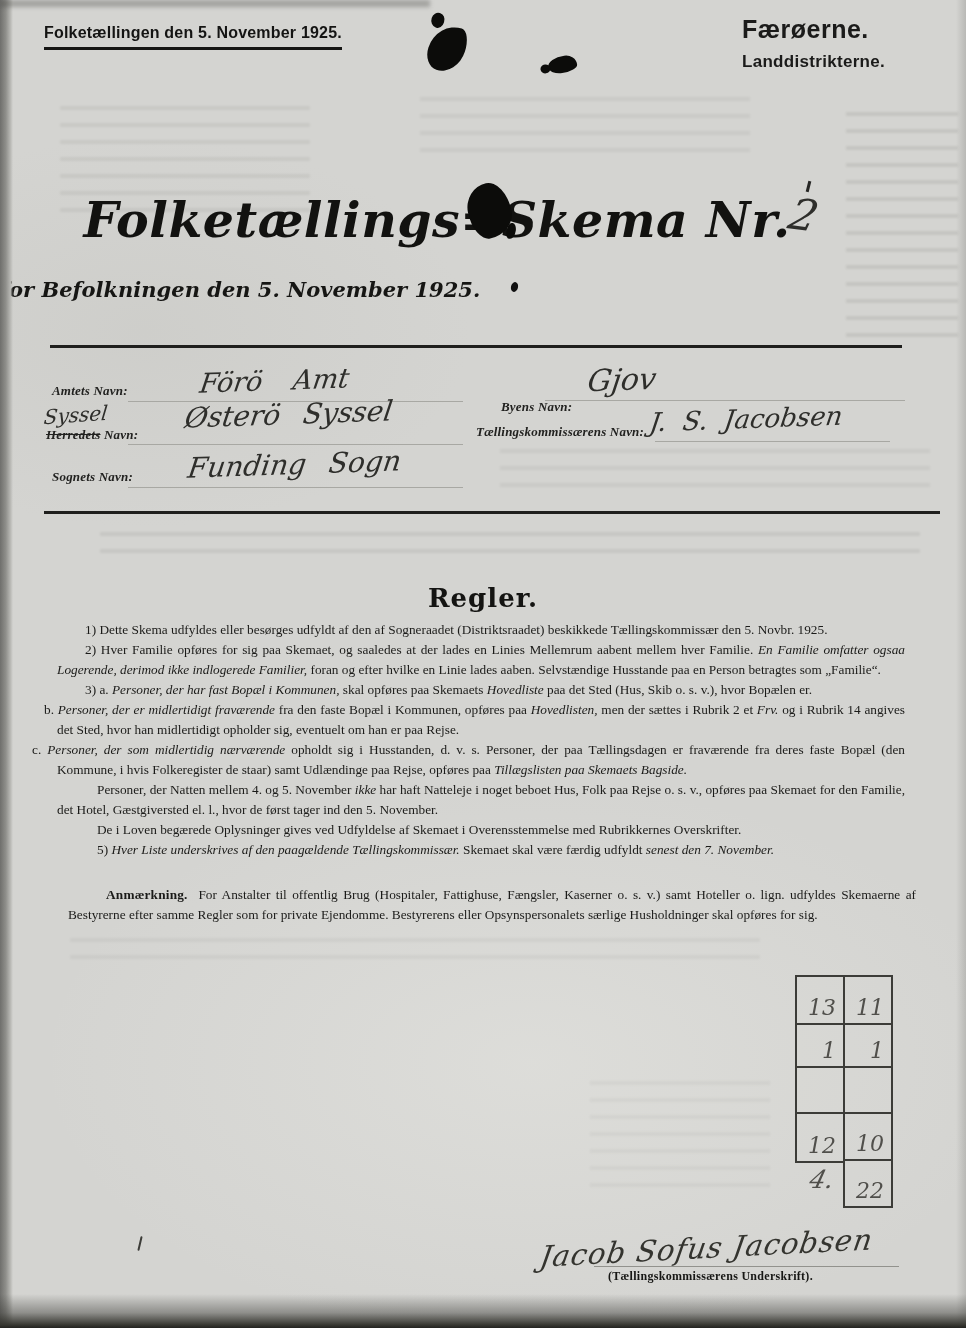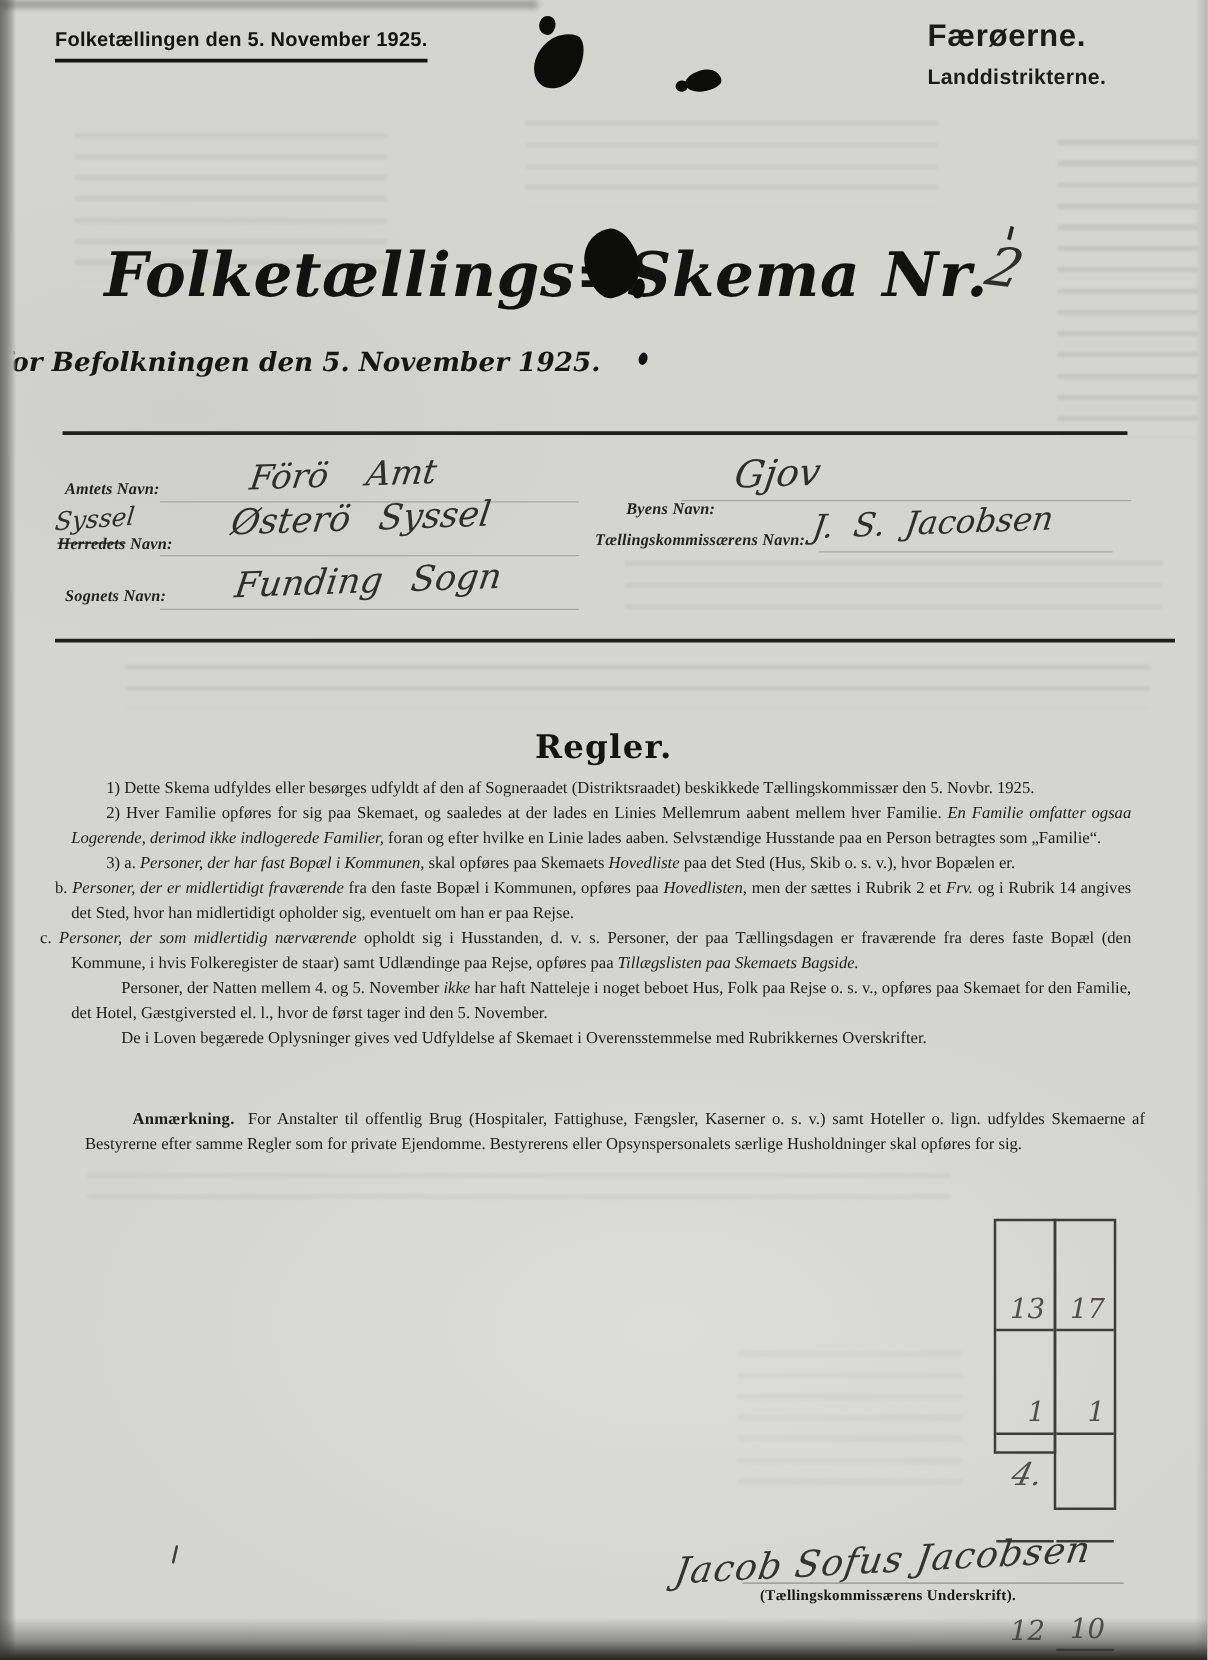--- a/index.html
+++ b/index.html
@@ -59,21 +59,21 @@
   .rules{left:57px;top:620px;width:848px;font-size:13.3px;line-height:20px;text-align:justify;color:#1b1b19;}
   .rules p{margin:0;}
   .ind1{text-indent:28px;}
   .ind2{text-indent:40px;}
   .hang-b{margin-left:61px;text-indent:-13px;font-family:Liberation Serif, serif;}
   .hang-c{margin-left:71px;text-indent:-25px;}
   .anm{left:57px;top:874px;width:848px;font-size:13.3px;line-height:20px;text-align:justify;color:#1b1b19;text-indent:38px;}
   .anm b{letter-spacing:.2px;}
   
   .tcol{border:2px solid #3c3c38;box-sizing:border-box;background:rgba(216,216,212,.25);}
-  .tcol .cell{box-sizing:border-box;border-bottom:2px solid #3c3c38;display:flex;align-items:flex-end;justify-content:flex-end;padding:0 7px 3px 0;margin-top:40px;}
+  .tcol .cell{box-sizing:border-box;border-bottom:2px solid #3c3c38;display:flex;align-items:flex-end;justify-content:flex-end;padding:0 7px 3px 0;}
   .tcol .cell:last-child{border-bottom:none;}
   .pencil{font-family:"DejaVu Serif",serif;font-style:italic;color:#504f4b;transform:skewX(-14deg);}
   .tcol .cell{font-family:"DejaVu Serif",serif;font-style:italic;font-size:22px;color:#504f4b;}
   .tleft{left:795px;top:975px;width:50px;height:188px;}
   .tright{left:843px;top:975px;width:50px;height:233px;}
   .below-left{left:810px;top:1165px;font-size:25px;}
   
   .sig-name{left:540px;top:1231px;font-size:29px;color:#34342f;transform:rotate(-3deg) skewX(-12deg);letter-spacing:1px;white-space:nowrap;}
   .sig-line{left:594px;top:1266px;width:305px;height:1px;background:#92928d;}
   .sig-cap{left:608px;top:1269px;font-weight:bold;font-size:12px;color:#171715;letter-spacing:.3px;}
@@ -135,31 +135,32 @@
 
   <div class="abs regler-h">Regler.</div>
   <div class="abs rules">
     <p class="ind1">1) Dette Skema udfyldes eller besørges udfyldt af den af Sogneraadet (Distriktsraadet) beskikkede Tællingskommissær den 5. Novbr. 1925.</p>
     <p class="ind1">2) Hver Familie opføres for sig paa Skemaet, og saaledes at der lades en Linies Mellemrum aabent mellem hver Familie. <i>En Familie omfatter ogsaa Logerende, derimod ikke indlogerede Familier,</i> foran og efter hvilke en Linie lades aaben. Selvstændige Husstande paa en Person betragtes som „Familie“.</p>
     <p class="ind1">3) a. <i>Personer, der har fast Bopæl i Kommunen,</i> skal opføres paa Skemaets <i>Hovedliste</i> paa det Sted (Hus, Skib o. s. v.), hvor Bopælen er.</p>
     <p class="hang-b">b. <i>Personer, der er midlertidigt fraværende</i> fra den faste Bopæl i Kommunen, opføres paa <i>Hovedlisten,</i> men der sættes i Rubrik 2 et <i>Frv.</i> og i Rubrik 14 angives det Sted, hvor han midlertidigt opholder sig, eventuelt om han er paa Rejse.</p>
     <p class="hang-c">c. <i>Personer, der som midlertidig nærværende</i> opholdt sig i Husstanden, d. v. s. Personer, der paa Tællingsdagen er fraværende fra deres faste Bopæl (den Kommune, i hvis Folkeregister de staar) samt Udlændinge paa Rejse, opføres paa <i>Tillægslisten paa Skemaets Bagside.</i></p>
     <p class="ind2">Personer, der Natten mellem 4. og 5. November <i>ikke</i> har haft Natteleje i noget beboet Hus, Folk paa Rejse o. s. v., opføres paa Skemaet for den Familie, det Hotel, Gæstgiversted el. l., hvor de først tager ind den 5. November.</p>
     <p class="ind2">De i Loven begærede Oplysninger gives ved Udfyldelse af Skemaet i Overensstemmelse med Rubrikkernes Overskrifter.</p>
+    <p class="ind2">5) <i>Hver Liste underskrives af den paagældende Tællingskommissær.</i> Skemaet skal være færdig udfyldt <i>senest den 7. November.</i></p>
   </div>
   <p class="abs anm" style="margin:11px;"><b>Anmærkning.</b>&nbsp; <span>For Anstalter til offentlig Brug (Hospitaler, Fattighuse, Fængsler, Kaserner o. s. v.) samt Hoteller o. lign. udfyldes Skemaerne af Bestyrerne efter samme Regler som for private Ejendomme. Bestyrerens eller Opsynspersonalets særlige Husholdninger skal opføres for sig.</span></p>
 
   <div class="abs tcol tleft">
     <div class="cell" style="height:48px;">13</div>
     <div class="cell" style="height:43px;">1</div>
     <div class="cell" style="height:46px;"></div>
     <div class="cell" style="height:47px;">12</div>
   </div>
   <div class="abs tcol tright">
-    <div class="cell" style="height:48px;">17</div>
+    <div class="cell" style="height:48px;">11</div>
     <div class="cell" style="height:43px;">1</div>
     <div class="cell" style="height:46px;"></div>
     <div class="cell" style="height:47px;">10</div>
     <div class="cell" style="height:45px;">22</div>
   </div>
   <div class="abs pencil below-left">4.</div>
 
   <div class="abs stray-mark"></div>
   <div class="abs hand sig-name">Jacob Sofus Jacobsen</div>
   <div class="abs sig-line"></div>

